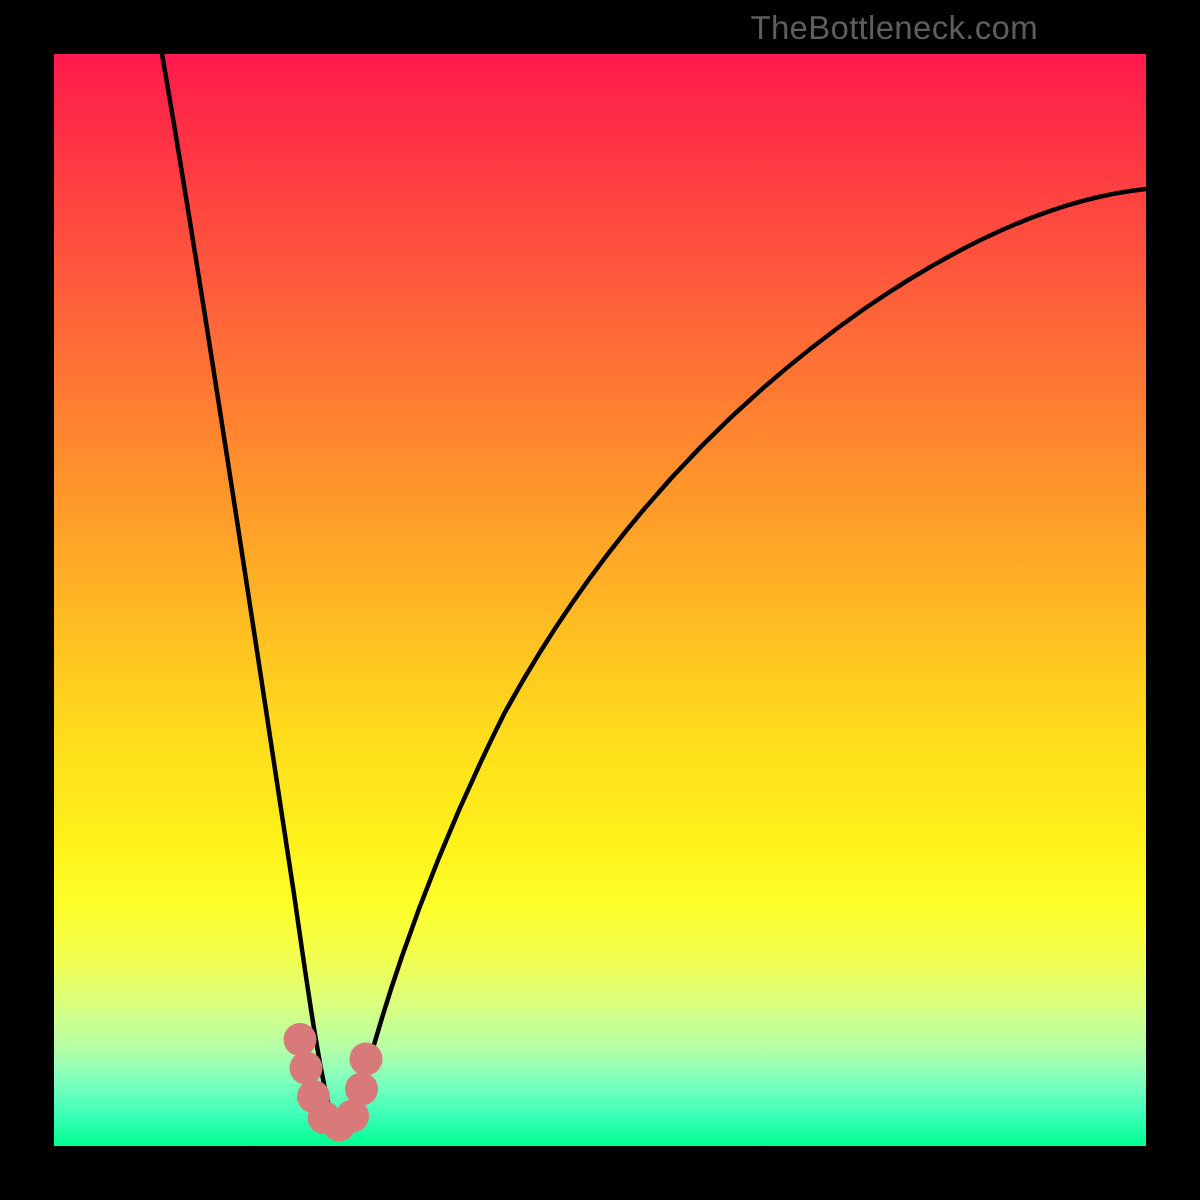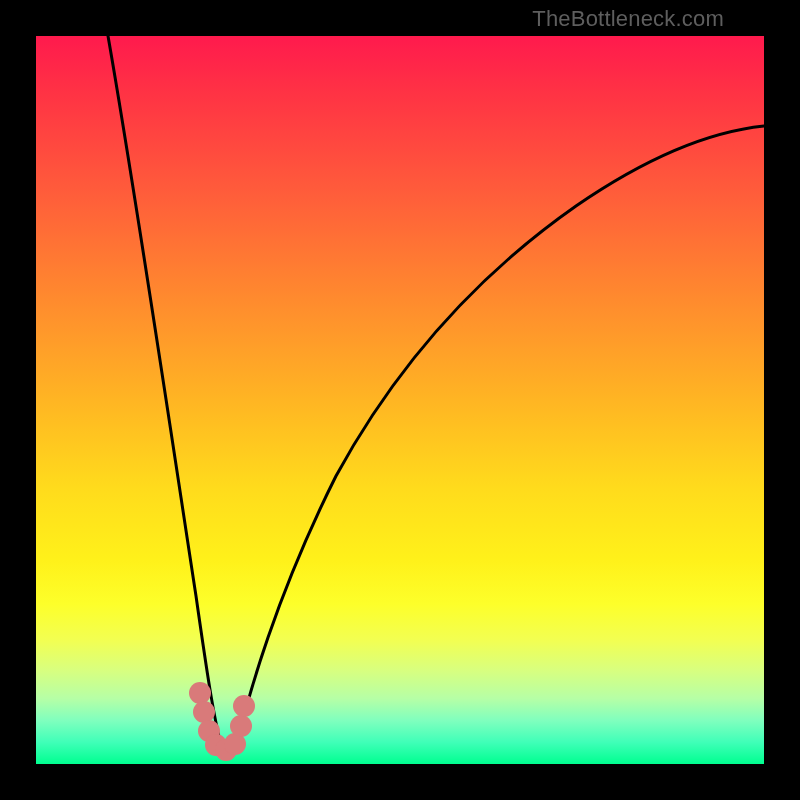--- a/index.html
+++ b/index.html
@@ -10,21 +10,20 @@
     overflow: hidden;
     background: #000;
     font-family: Arial, Helvetica, sans-serif;
   }
   .frame {
     position: absolute;
     top: 0; left: 0;
     width: 704px;
     height: 800px;
     background: #000;
-    padding-left: 32px;
   }
   .plot-area {
     position: absolute;
     top: 36px;
     left: 36px;
     width: 728px;
     height: 728px;
     overflow: hidden;
   }
   .gradient {

